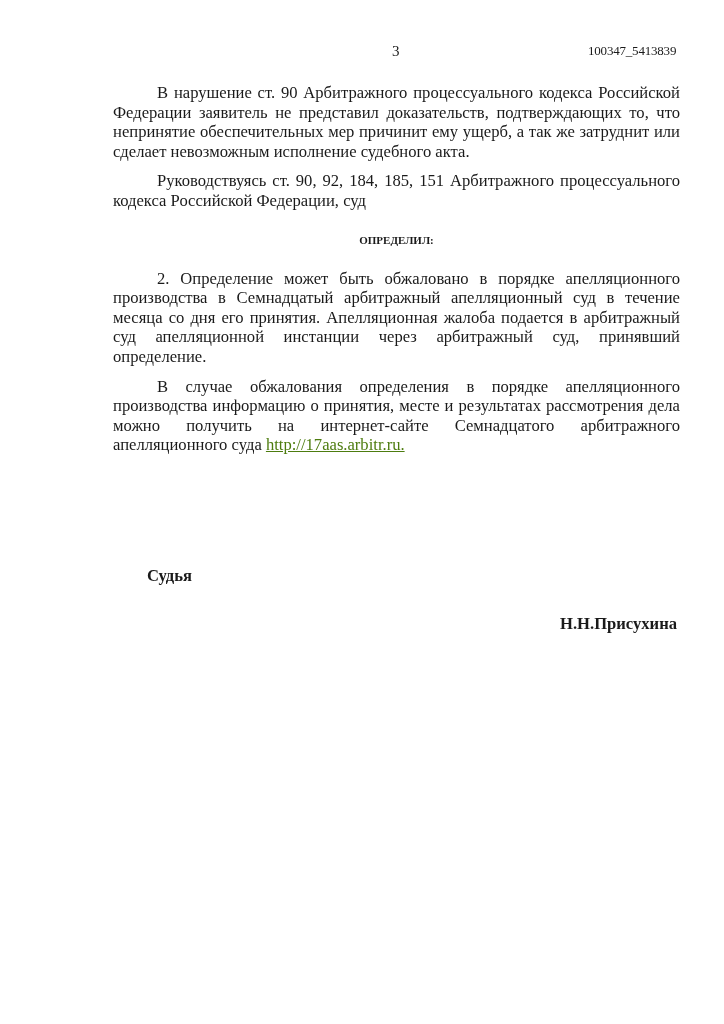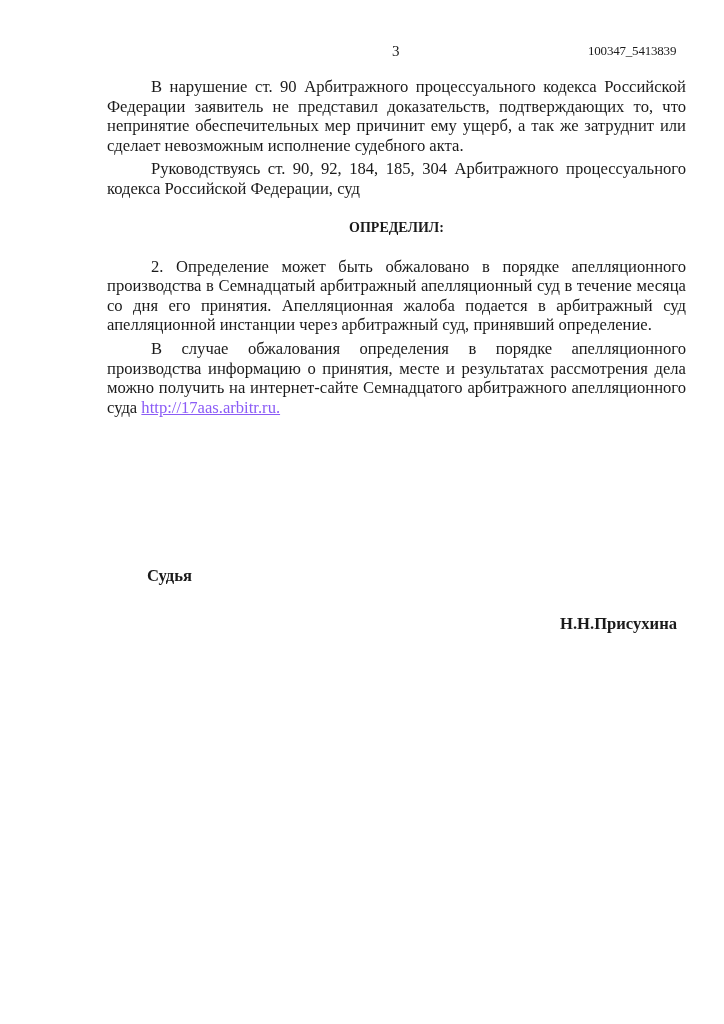--- a/index.html
+++ b/index.html
@@ -32,36 +32,36 @@
     }
     .body-text {
       position: absolute;
       top: 73px;
       left: 103px;
       width: 587px;
       font-size: 16.6px;
       line-height: 19.6px;
     }
     .para {
-      margin: 4px;
+      margin: 10px;
       text-indent: 44px;
       text-align: justify;
     }
     .heading {
       margin: 0;
       margin-top: 19px;
       margin-bottom: 19px;
       text-align: center;
       font-weight: bold;
-      font-size: 14px;
+      font-size: 11px;
       line-height: 20px;
       padding-left: 0;
     }
     .link {
-      color: #8b5cf6;
+      color: #4d7c0f;
       text-decoration: underline;
     }
     .signature {
       position: absolute;
       top: 566px;
       left: 103px;
       width: 587px;
       font-size: 16.6px;
       line-height: 20px;
       font-weight: bold;
@@ -79,21 +79,21 @@
     }
   </style>
 </head>
 <body>
 
 <div class="page-number">3</div>
 <div class="doc-id">100347_5413839</div>
 
 <div class="body-text">
   <p class="para">В нарушение ст. 90 Арбитражного процессуального кодекса Российской Федерации заявитель не представил доказательств, подтверждающих то, что непринятие обеспечительных мер причинит ему ущерб, а так же затруднит или сделает невозможным исполнение судебного акта.</p>
-  <p class="para">Руководствуясь ст. 90, 92, 184, 185, 304 Арбитражного процессуального кодекса Российской Федерации, суд</p>
+  <p class="para">Руководствуясь ст. 90, 92, 184, 185, 151 Арбитражного процессуального кодекса Российской Федерации, суд</p>
 
   <p class="heading">ОПРЕДЕЛИЛ:</p>
 
   <p class="para">2. Определение может быть обжаловано в порядке апелляционного производства в Семнадцатый арбитражный апелляционный суд в течение месяца со дня его принятия. Апелляционная жалоба подается в арбитражный суд апелляционной инстанции через арбитражный суд, принявший определение.</p>
   <p class="para"><span>В случае обжалования определения в порядке апелляционного производства информацию о принятия, месте и результатах рассмотрения дела можно получить на интернет-сайте Семнадцатого арбитражного апелляционного суда </span><a class="link">http://17aas.arbitr.ru.</a></p>
 </div>
 
 <div class="signature">
   <span class="role">Судья</span>
   <span class="name">Н.Н.Присухина</span>

